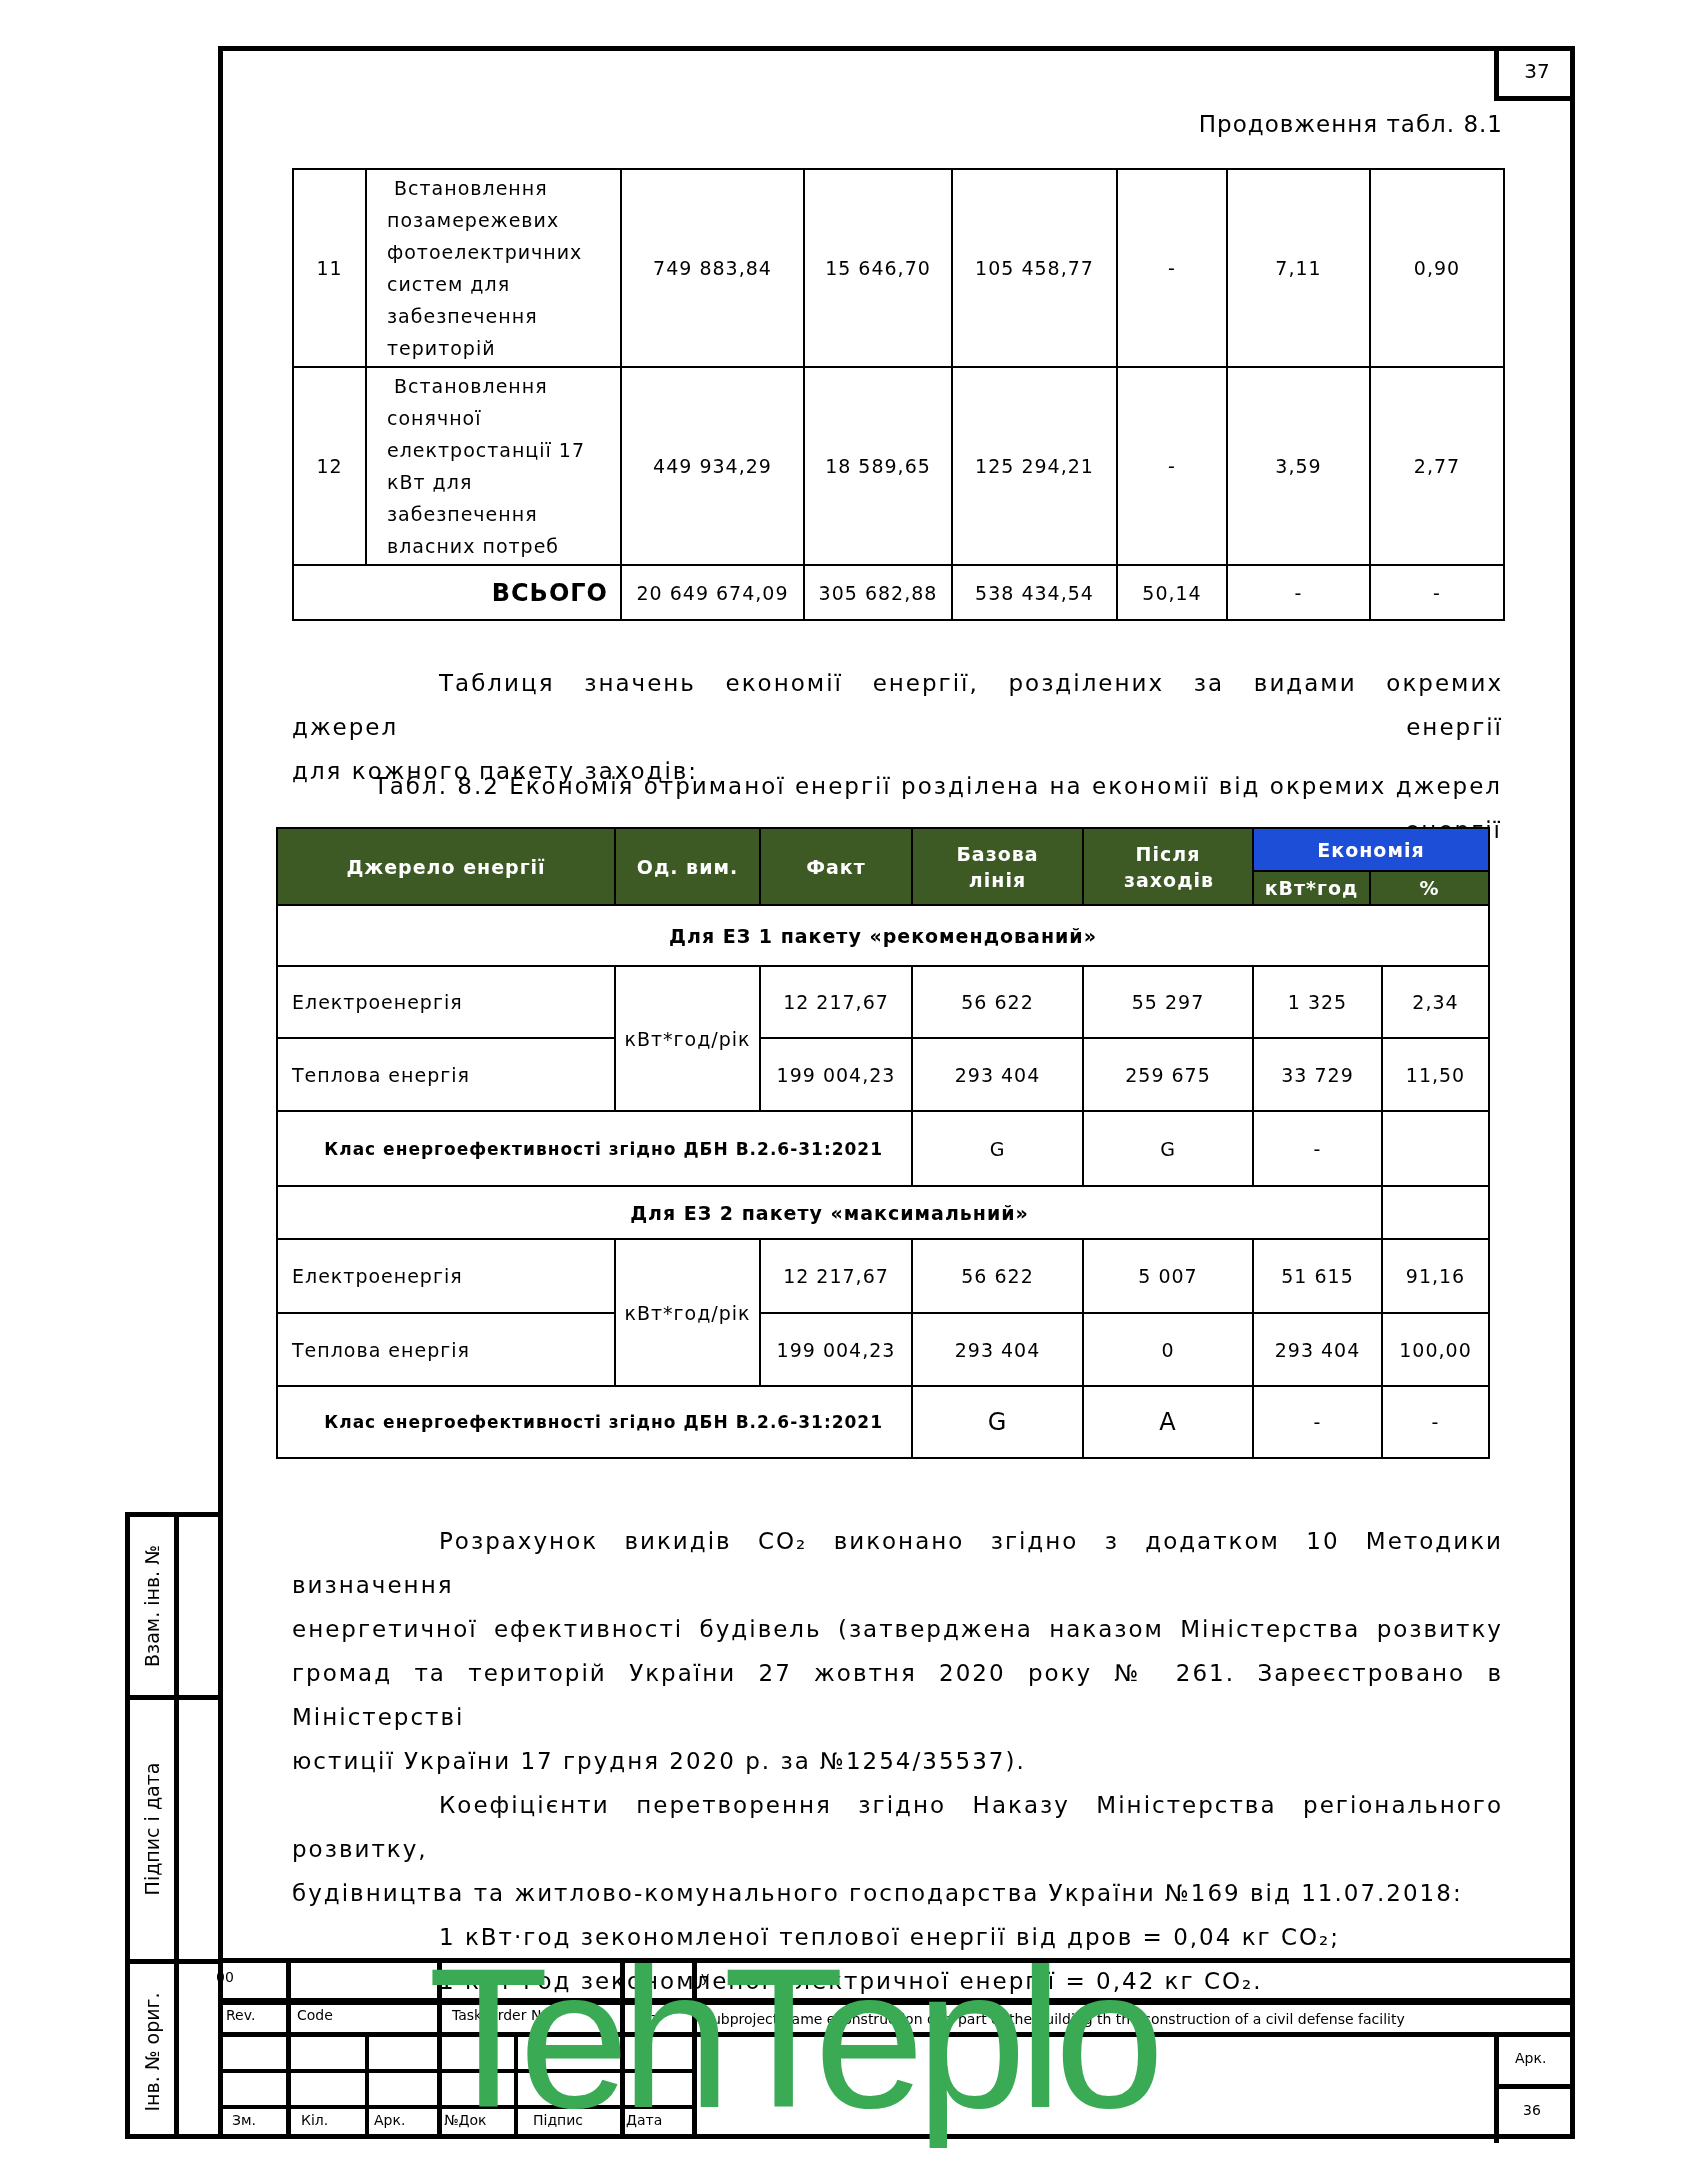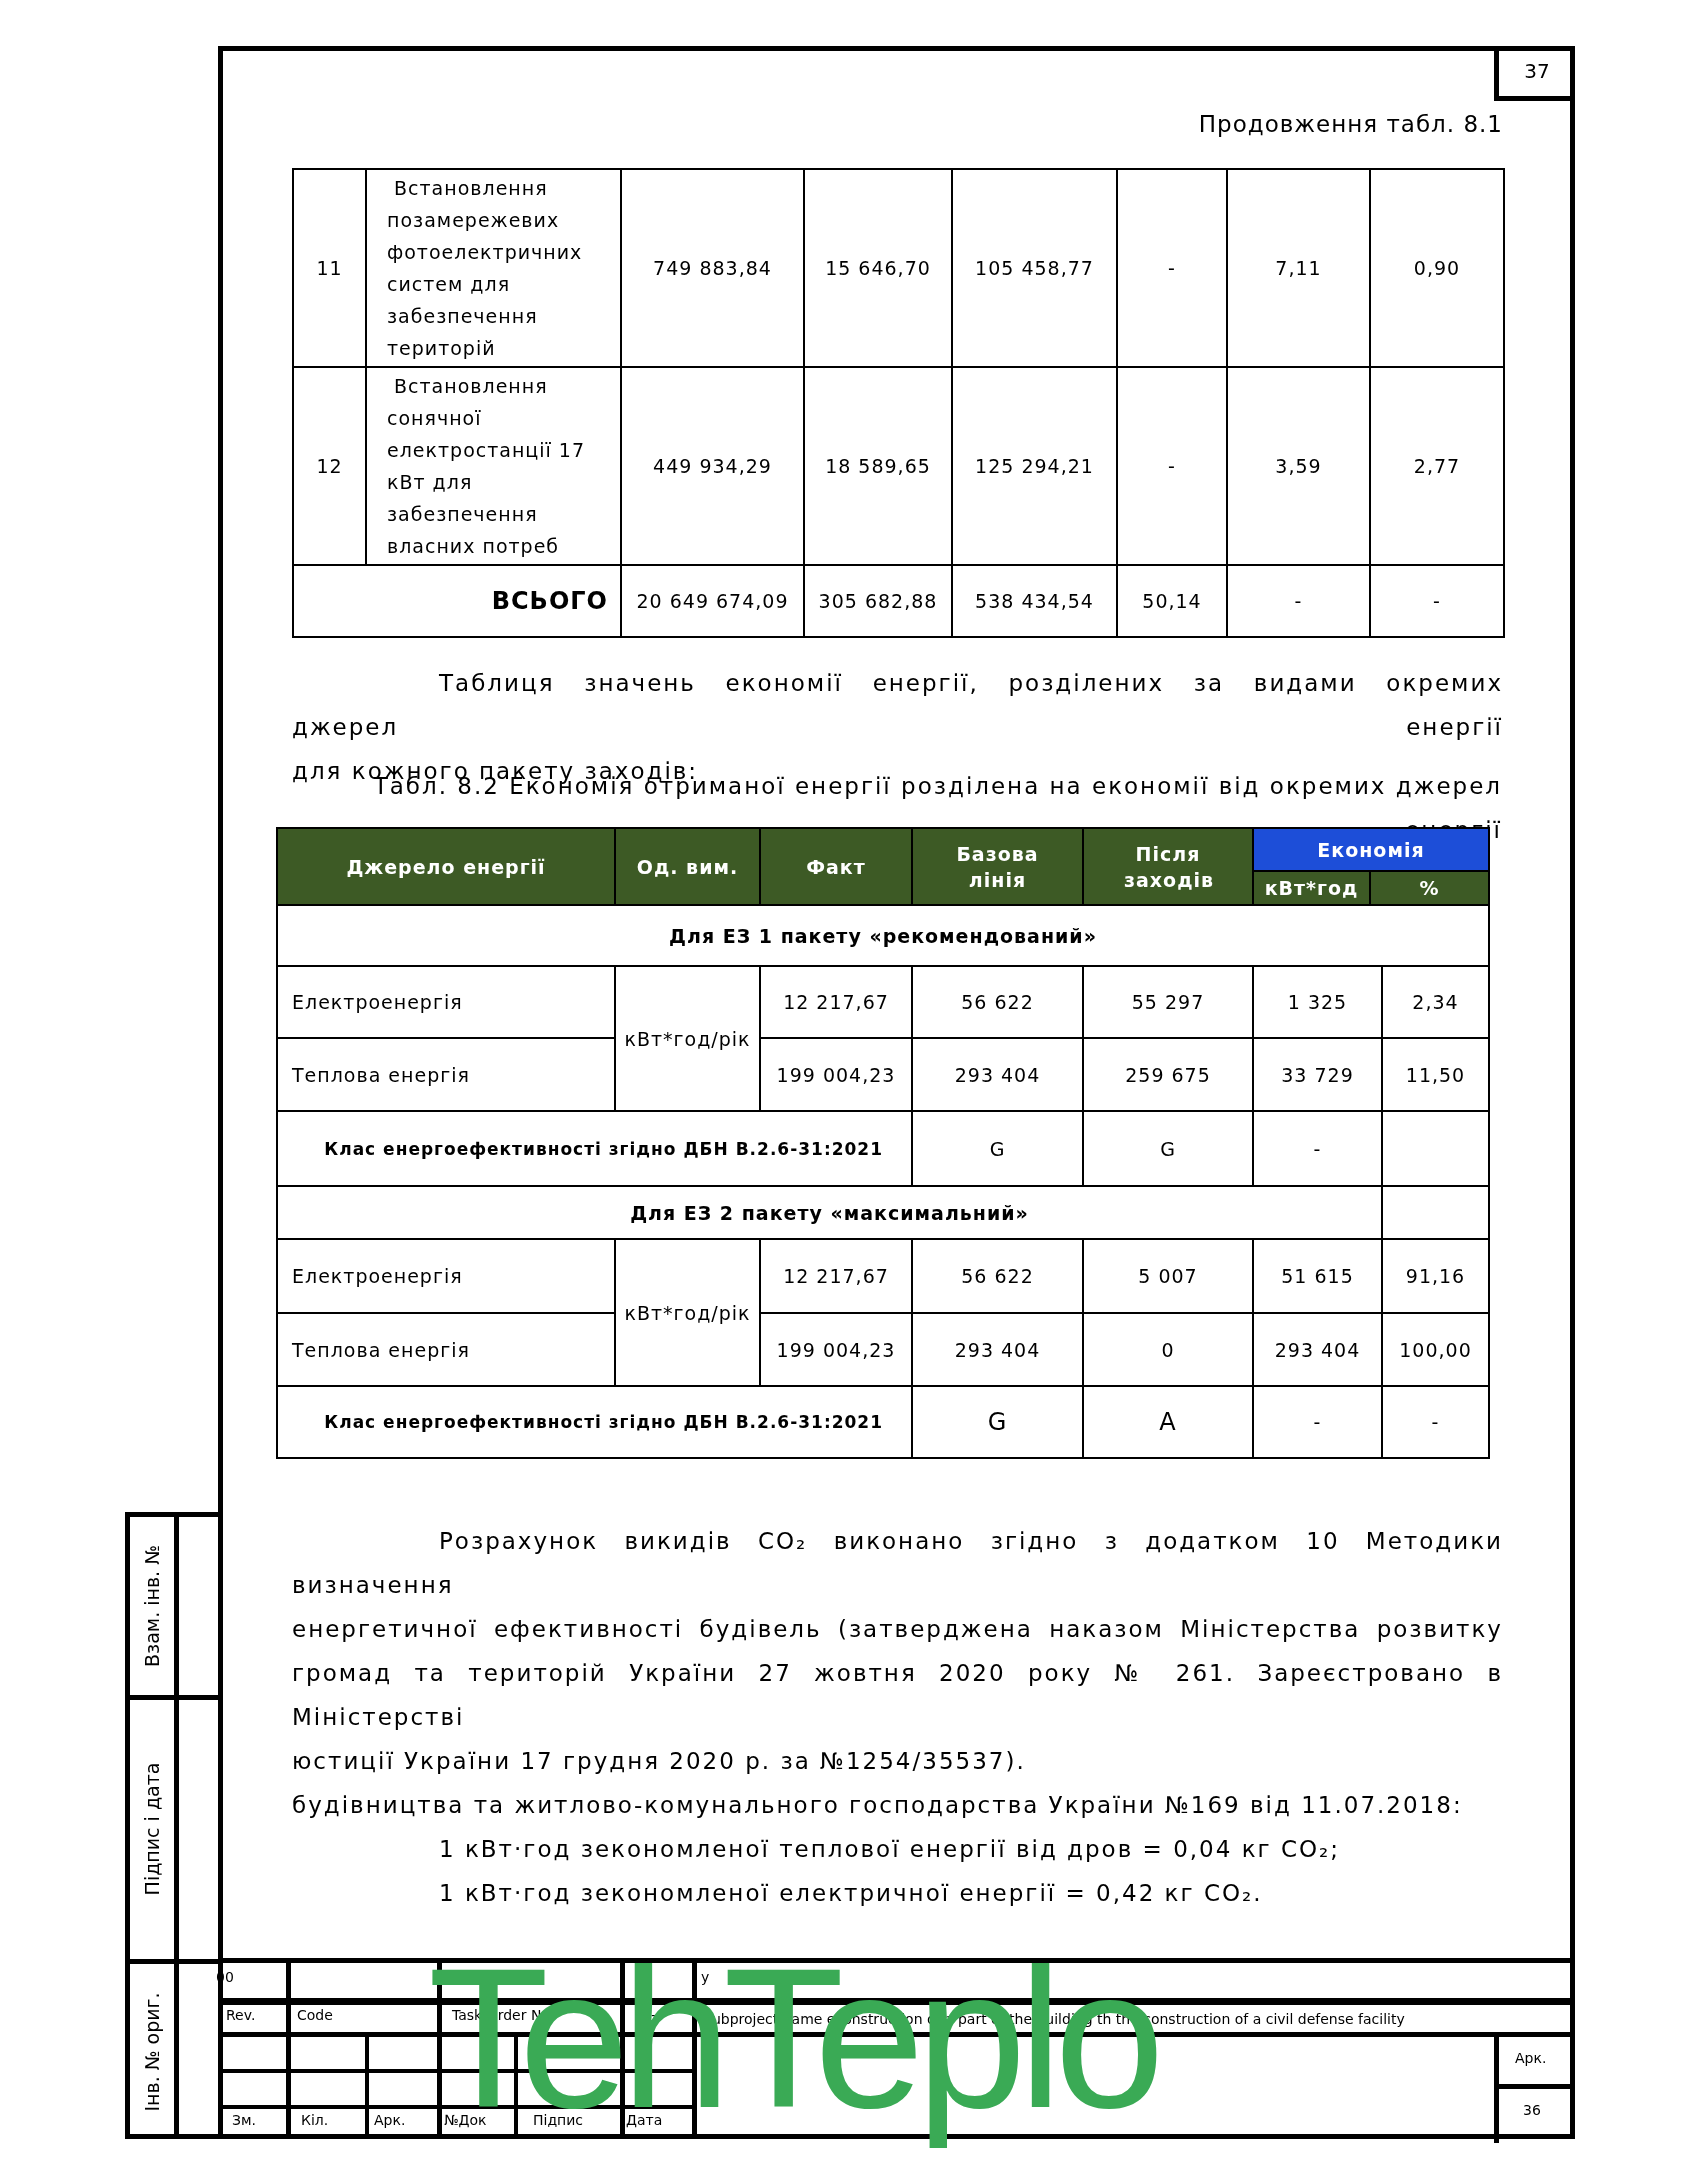--- a/index.html
+++ b/index.html
@@ -82,21 +82,21 @@
       <div>забезпечення</div>
       <div>власних потреб</div>
     </td>
     <td>449 934,29</td>
     <td>18 589,65</td>
     <td>125 294,21</td>
     <td>-</td>
     <td>3,59</td>
     <td>2,77</td>
   </tr>
-  <tr style="height:72px">
+  <tr style="height:55px">
     <td colspan="2" class="total">ВСЬОГО</td>
     <td>20 649 674,09</td>
     <td>305 682,88</td>
     <td>538 434,54</td>
     <td>50,14</td>
     <td>-</td>
     <td>-</td>
   </tr>
 </tbody>
   </table>
@@ -190,20 +190,21 @@
     <td>-</td>
   </tr>
 </tbody>
   </table>
 
 <div class="abs para" style="left:292px; top:1519px; width:1211px;">
   <div style="text-indent:147px; text-align:justify; text-align-last:justify;">Розрахунок викидів CO₂ виконано згідно з додатком 10 Методики визначення</div>
   <div style="text-align:justify; text-align-last:justify;">енергетичної ефективності будівель (затверджена   наказом   Міністерства   розвитку</div>
   <div style="text-align:justify; text-align-last:justify;">громад  та  територій України 27 жовтня 2020 року  № 261.  Зареєстровано в Міністерстві</div>
   <div>юстиції  України 17 грудня  2020 р. за №1254/35537).</div>
+  <div style="text-indent:147px; text-align:justify; text-align-last:justify;">Коефіцієнти перетворення згідно Наказу Міністерства регіонального розвитку,</div>
   <div>будівництва та житлово-комунального господарства України №169 від 11.07.2018:</div>
   <div style="padding-left:147px;">1 кВт·год зекономленої теплової енергії від дров = 0,04 кг CO₂;</div>
   <div style="padding-left:147px;">1 кВт·год зекономленої електричної енергії = 0,42 кг CO₂.</div>
 </div>
 
 <div class="abs stamp">
   <div class="col"></div>
   <div class="row" style="top:178px;"></div>
   <div class="row" style="top:442px;"></div>
   <div class="lbl" style="top:0; height:178px;">

